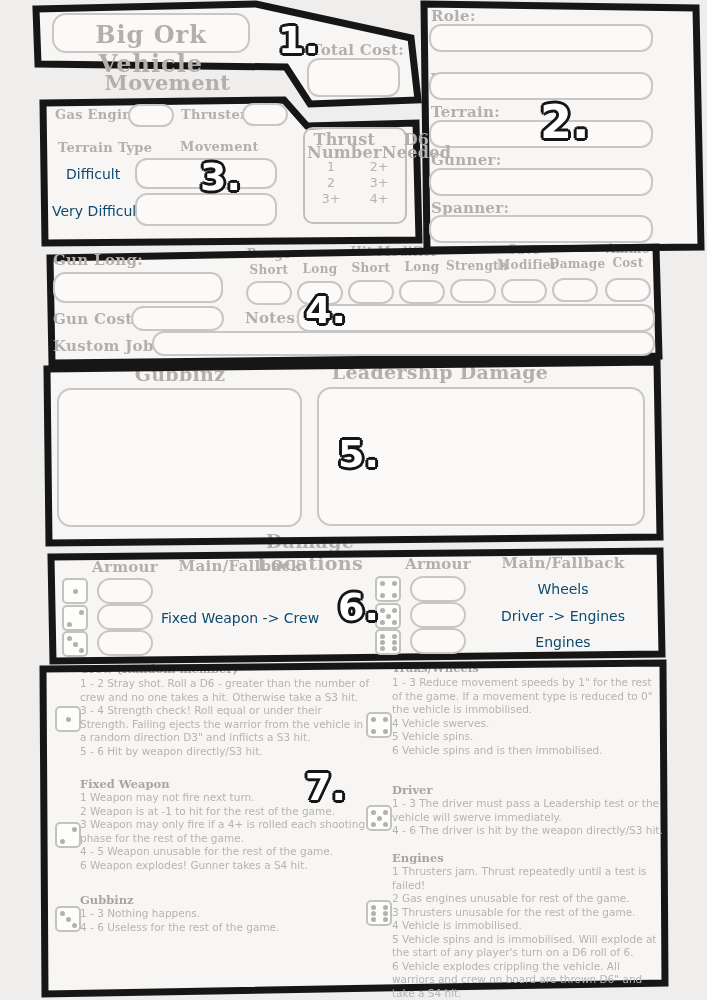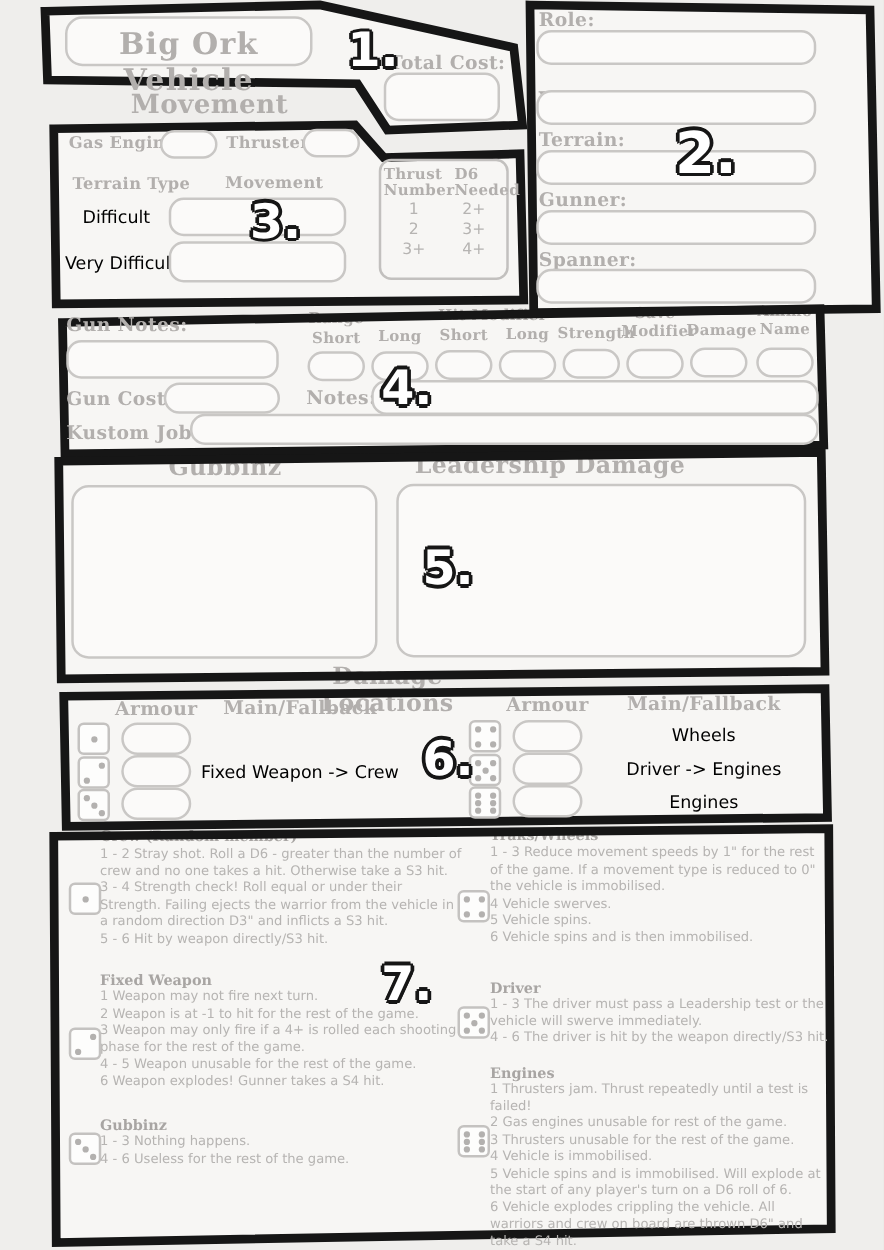--- a/index.html
+++ b/index.html
@@ -13,34 +13,34 @@
   .content{position:absolute;left:0;top:0;width:707px;height:852px;z-index:4;}
   .orky{font-family:"DejaVu Serif",serif;font-weight:700;color:#b2afad;letter-spacing:.3px;text-align:right;}
   .lbl{font-size:15px;}
   .lbl-sm{font-size:13px;}
   .title-xl{font-size:24px;letter-spacing:1px;}
   .title-lg{font-size:21px;}
   .title-md{font-size:19px;}
   .ctr{text-align:center;}
   .box{border:2px solid #c9c7c5;border-radius:12px;background:#fbfaf9;box-sizing:border-box;}
   .pill{border-radius:13px;}
-  .plain{color:#000000;font-size:14px;}
+  .plain{color:#0c4a6e;font-size:14px;}
   .num{font-weight:700;color:#ffffff;font-size:38px;z-index:5;
        text-shadow:3px 0 0 #161616,-3px 0 0 #161616,0 3px 0 #161616,0 -3px 0 #161616,
                    2px 2px 0 #161616,-2px 2px 0 #161616,2px -2px 0 #161616,-2px -2px 0 #161616;}
   .die{width:26px;height:26px;background:#fdfdfc;border:2px solid #c4c2c0;border-radius:5px;
        display:grid;grid-template-columns:repeat(3,1fr);grid-template-rows:repeat(3,1fr);
        padding:2px;box-sizing:border-box;}
   .die i{display:block;}
   .die i.pip{width:5px;height:5px;border-radius:50%;background:#b3b1af;margin:auto;}
   .dmg-title{font-family:"DejaVu Serif",serif;font-weight:700;font-size:11.5px;color:#a8a5a3;}
   .dmg-body{font-size:10.5px;line-height:13.5px;color:#b6b4b2;white-space:pre-line;}
   .thrust-panel{border:2px solid #c2c0be;border-radius:10px;box-sizing:border-box;padding:4px 2px;}
   .t-head,.t-row{display:flex;}
-  .t-head span{flex:1;text-align:left;font-size:12px;line-height:13px;}
+  .t-head span{flex:1;text-align:center;font-size:16px;line-height:13px;}
   .t-row span{flex:1;text-align:center;font-size:12.5px;color:#b6b4b2;line-height:16px;}
   .col-h{font-size:12px;text-align:center;}
   .grp-h{font-size:12px;text-align:center;}
 </style>
 </head>
 <body>
 
 <div class="sheet">
 
   <svg class="layer fills" width="707" height="1000">
@@ -123,30 +123,30 @@
         <span>2</span>
         <span>3+</span>
       </div>
       <div class="t-row">
         <span>3+</span>
         <span>4+</span>
       </div>
     </div>
     <div class="abs num" style="left:200px;top:155px">3.</div>
 
-    <div class="abs orky lbl" style="left:53px;top:251px">Gun Notes:</div>
+    <div class="abs orky lbl" style="left:53px;top:251px">Gun Long:</div>
     <div class="abs box" style="left:53px;top:272px;width:170px;height:31px"></div>
     <div class="abs orky col-h" style="left:244px;top:263px;width:50px">Short</div>
     <div class="abs orky col-h" style="left:295px;top:262px;width:50px">Long</div>
     <div class="abs orky col-h" style="left:346px;top:261px;width:50px">Short</div>
     <div class="abs orky col-h" style="left:397px;top:260px;width:50px">Long</div>
     <div class="abs orky col-h" style="left:446px;top:259px;width:56px">Strength</div>
     <div class="abs orky col-h" style="left:497px;top:258px;width:56px">Modifier</div>
     <div class="abs orky col-h" style="left:549px;top:257px;width:54px">Damage</div>
-    <div class="abs orky col-h" style="left:603px;top:256px;width:50px">Name</div>
+    <div class="abs orky col-h" style="left:603px;top:256px;width:50px">Cost</div>
     <div class="abs box pill" style="left:246px;top:281px;width:46px;height:24px"></div>
     <div class="abs box pill" style="left:297px;top:281px;width:46px;height:24px"></div>
     <div class="abs box pill" style="left:348px;top:280px;width:46px;height:24px"></div>
     <div class="abs box pill" style="left:399px;top:280px;width:46px;height:24px"></div>
     <div class="abs box pill" style="left:450px;top:279px;width:46px;height:24px"></div>
     <div class="abs box pill" style="left:501px;top:279px;width:46px;height:24px"></div>
     <div class="abs box pill" style="left:552px;top:278px;width:46px;height:24px"></div>
     <div class="abs box pill" style="left:605px;top:278px;width:46px;height:24px"></div>
     <div class="abs orky lbl" style="left:53px;top:310px">Gun Cost:</div>
     <div class="abs box pill" style="left:131px;top:306px;width:93px;height:25px"></div>

